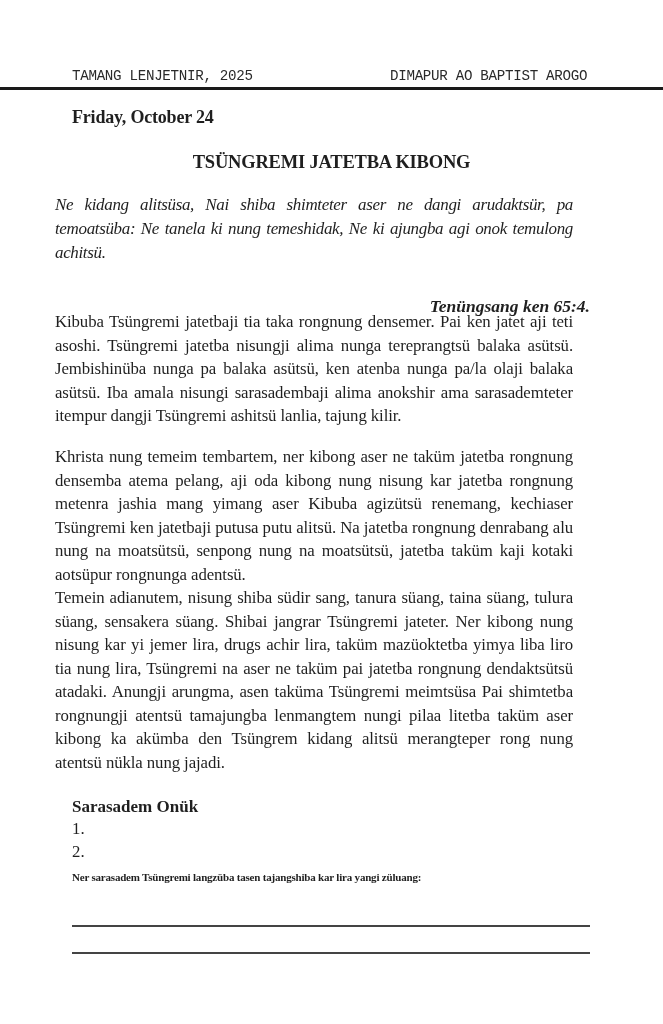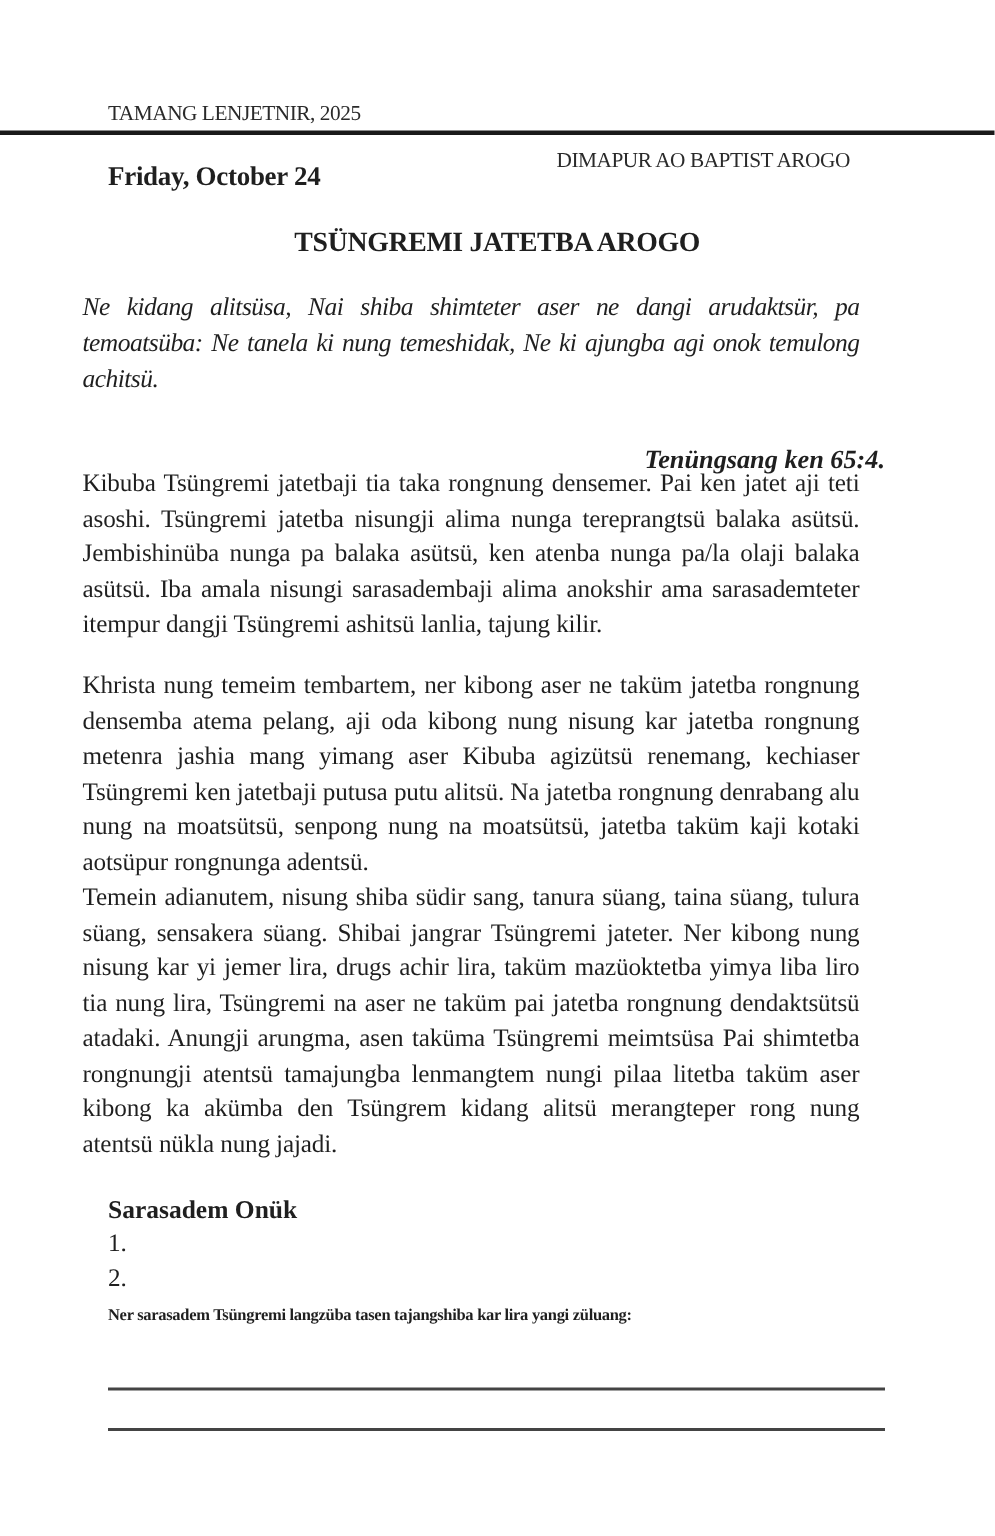--- a/index.html
+++ b/index.html
@@ -1,23 +1,23 @@
 <!DOCTYPE html>
 <html><head>
   <meta charset="utf-8">
   <style>
     html, body { margin: 0; padding: 0; background: #ffffff; }
     body { width: 663px; height: 1024px; position: relative; overflow: hidden; color: #1f1f1f; }
     .header { position: absolute; top: 62px; left: 0; width: 663px; height: 28px; }
     .header-left, .header-right {
       position: absolute; top: 6px;
-      font-family: Liberation Serif, serif; font-size: 14.2px; letter-spacing: -0.3px; color: #2a2a2a;
+      font-family: Liberation Mono, monospace; font-size: 14.2px; letter-spacing: -0.3px; color: #2a2a2a;
     }
     .header-left { left: 72px; }
-    .header-right { left: 371px; margin-top: 31px; }
+    .header-right { left: 390px; }
     .header-rule { position: absolute; top: 87px; left: 0; width: 663px; height: 3px; background: #1a1a1a; }
 
     .day { position: absolute; top: 107px; left: 72px; font-family: "Liberation Serif", serif; font-weight: bold; font-size: 18px; letter-spacing: -0.2px; }
     .title { position: absolute; top: 152px; left: 0; width: 663px; text-align: center; font-family: "Liberation Serif", serif; font-weight: bold; font-size: 18.5px; letter-spacing: -0.2px; }
 
     .col { position: absolute; left: 55px; width: 518px; font-family: "DejaVu Serif", serif; }
     .verse { top: 193px; font-style: italic; font-size: 14.8px; line-height: 24px; text-align: justify; letter-spacing: -0.35px; font-family: "Liberation Serif", serif; font-size: 17px; }
     .ref { position: absolute; top: 262px; right: 73px; font-family: "Liberation Serif", serif; font-weight: bold; font-style: italic; font-size: 17.5px; margin-top: 34px; }
     .para { font-family: "Liberation Serif", serif; font-size: 16.8px; line-height: 23.5px; text-align: justify; text-align-last: left; letter-spacing: -0.1px; }
     .p1 { top: 294px; margin-top: 16px; }
@@ -36,21 +36,21 @@
 </head>
 <body>
 
 <div class="header">
   <span class="header-left">TAMANG LENJETNIR, 2025</span>
   <span class="header-right">DIMAPUR AO BAPTIST AROGO</span>
 </div>
 <div class="header-rule"></div>
 
 <div class="day">Friday, October 24</div>
-<div class="title">TSÜNGREMI JATETBA AROGO</div>
+<div class="title">TSÜNGREMI JATETBA KIBONG</div>
 
 <div class="col verse">Ne kidang alitsüsa, Nai shiba shimteter aser ne dangi arudaktsür, pa temoatsüba: Ne tanela ki nung temeshidak, Ne ki ajungba agi onok temulong achitsü.</div>
 <div class="ref">Tenüngsang ken 65:4.</div>
 
 <div class="col para p1">Kibuba Tsüngremi jatetbaji tia taka rongnung densemer. Pai ken jatet aji teti asoshi. Tsüngremi jatetba nisungji alima nunga tereprangtsü balaka asütsü. Jembishinüba nunga pa balaka asütsü, ken atenba nunga pa/la olaji balaka asütsü. Iba amala nisungi sarasadembaji alima anokshir ama sarasademteter itempur dangji Tsüngremi ashitsü lanlia, tajung kilir.</div>
 <div class="col para p2">Khrista nung temeim tembartem, ner kibong aser ne taküm jatetba rongnung densemba atema pelang, aji oda kibong nung nisung kar jatetba rongnung metenra jashia mang yimang aser Kibuba agizütsü renemang, kechiaser Tsüngremi ken jatetbaji putusa putu alitsü. Na jatetba rongnung denrabang alu nung na moatsütsü, senpong nung na moatsütsü, jatetba taküm kaji kotaki aotsüpur rongnunga adentsü.</div>
 <div class="col para p3">Temein adianutem, nisung shiba südir sang, tanura süang, taina süang, tulura süang, sensakera süang. Shibai jangrar Tsüngremi jateter. Ner kibong nung nisung kar yi jemer lira, drugs achir lira, taküm mazüoktetba yimya liba liro tia nung lira, Tsüngremi na aser ne taküm pai jatetba rongnung dendaktsütsü atadaki. Anungji arungma, asen taküma Tsüngremi meimtsüsa Pai shimtetba rongnungji atentsü tamajungba lenmangtem nungi pilaa litetba taküm aser kibong ka akümba den Tsüngrem kidang alitsü merangteper rong nung atentsü nükla nung jajadi.</div>
 
 <div class="sub">Sarasadem Onük</div>
 <div class="list">

